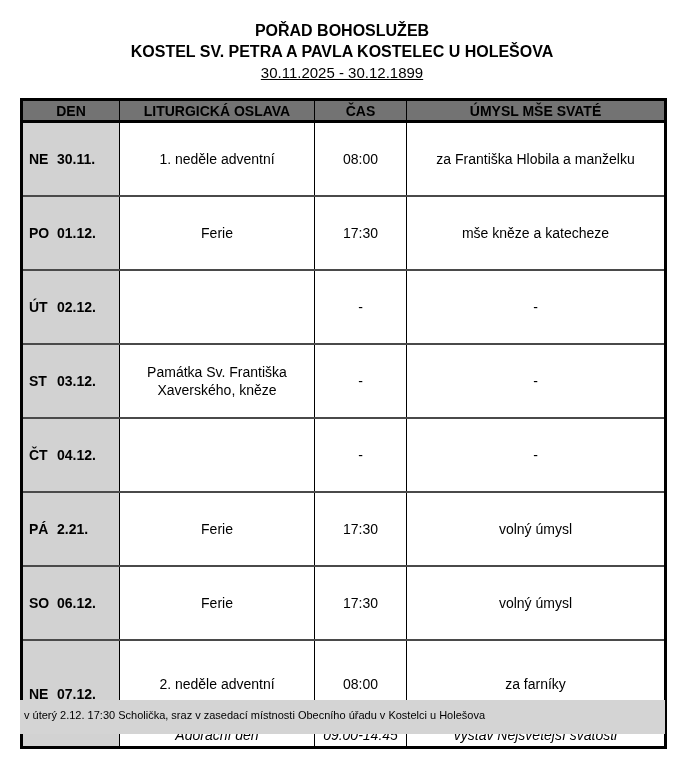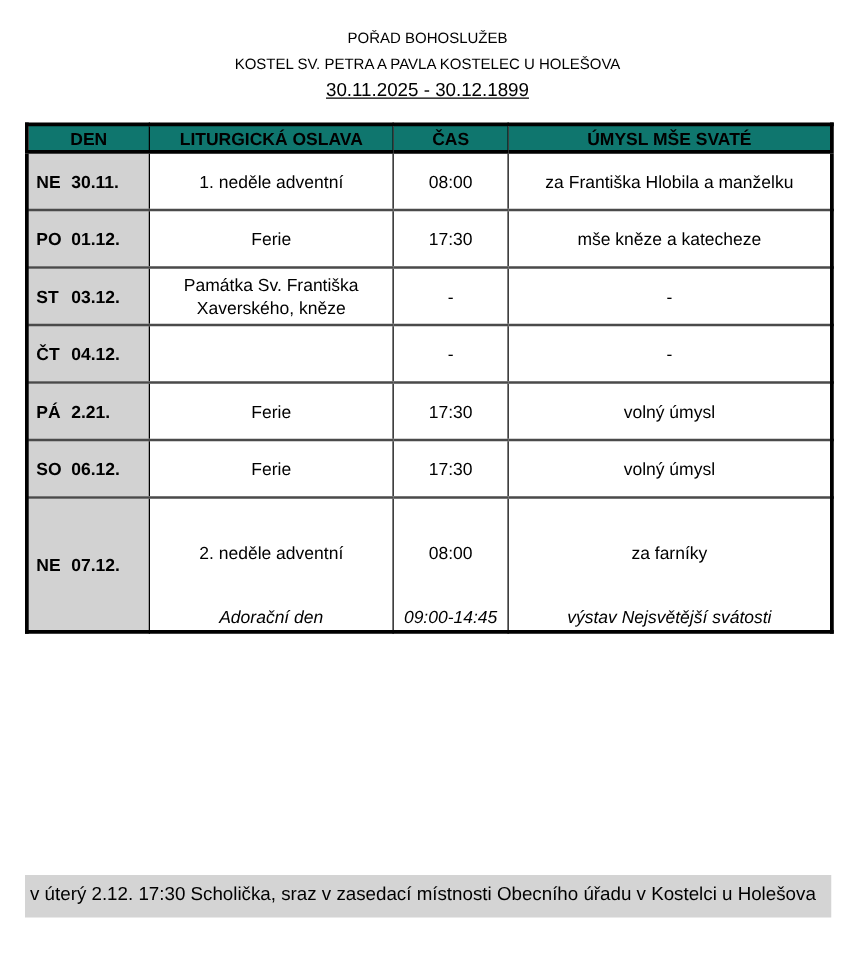--- a/index.html
+++ b/index.html
@@ -16,22 +16,22 @@
     overflow: hidden;
   }
 
   
   .doc-header {
     padding-top: 20px;
     text-align: center;
     line-height: 21px;
   }
   .title-line1, .title-line2 {
-    font-size: 12px;
-    font-weight: normal;
+    font-size: 16px;
+    font-weight: bold;
   }
   .title-line3 {
     font-size: 15px;
     font-weight: normal;
     text-decoration: underline;
   }
 
   
   table.schedule {
     margin: 15px auto 0 20px;
@@ -39,21 +39,21 @@
     border-collapse: collapse;
     table-layout: fixed;
     border: 3px solid #000;
   }
   col.c-den { width: 98px; }
   col.c-lit { width: 195px; }
   col.c-cas { width: 92px; }
   col.c-umy { width: 259px; }
 
   table.schedule th {
-    background: #0f766e;
+    background: #737373;
     font-size: 14px;
     font-weight: bold;
     text-align: center;
     height: 22px;
     border-left: 1px solid #000;
     border-right: 1px solid #000;
     border-bottom: 3px solid #000;
     overflow: hidden;
     white-space: nowrap;
   }
@@ -70,21 +70,21 @@
     font-weight: bold;
     text-align: left;
     padding-left: 6px;
     white-space: nowrap;
   }
   td.day-cell .day-abbrev {
     display: inline-block;
     min-width: 28px;
   }
   .cellwrap {
-    height: 44px;
+    height: 72px;
     display: flex;
     flex-direction: column;
   }
   tr.tall .cellwrap { height: 105px; }
   .cell-main {
     flex: 1 1 auto;
     display: flex;
     align-items: center;
     justify-content: center;
     text-align: center;
@@ -100,21 +100,21 @@
   }
   .cell-sub:empty { display: none; }
 
   
   .footer-note {
     position: absolute;
     left: 20px;
     top: 700px;
     width: 645px;
     background: #d4d4d4;
-    font-size: 15px;
+    font-size: 11px;
     line-height: 21px;
     padding: 5px 6px 8px 4px;
   }
 </style>
 </head>
 <body>
 
 <div class="page">
 
   <div class="doc-header">
@@ -180,20 +180,43 @@
         </div>
       </td>
       <td>
         <div class="cellwrap">
           <div class="cell-main">mše kněze a katecheze</div>
 
         </div>
       </td>
     </tr>
 
+    <tr class="schedule-row">
+      <td class="day-cell">
+        <span class="day-abbrev">ÚT</span><span class="day-date">02.12.</span>
+      </td>
+      <td>
+        <div class="cellwrap">
+          <div class="cell-main"></div>
+
+        </div>
+      </td>
+      <td>
+        <div class="cellwrap">
+          <div class="cell-main">-</div>
+
+        </div>
+      </td>
+      <td>
+        <div class="cellwrap">
+          <div class="cell-main">-</div>
+
+        </div>
+      </td>
+    </tr>
 
     <tr class="schedule-row">
       <td class="day-cell">
         <span class="day-abbrev">ST</span><span class="day-date">03.12.</span>
       </td>
       <td>
         <div class="cellwrap">
           <div class="cell-main">Památka Sv. Františka Xaverského, kněze</div>
 
         </div>

